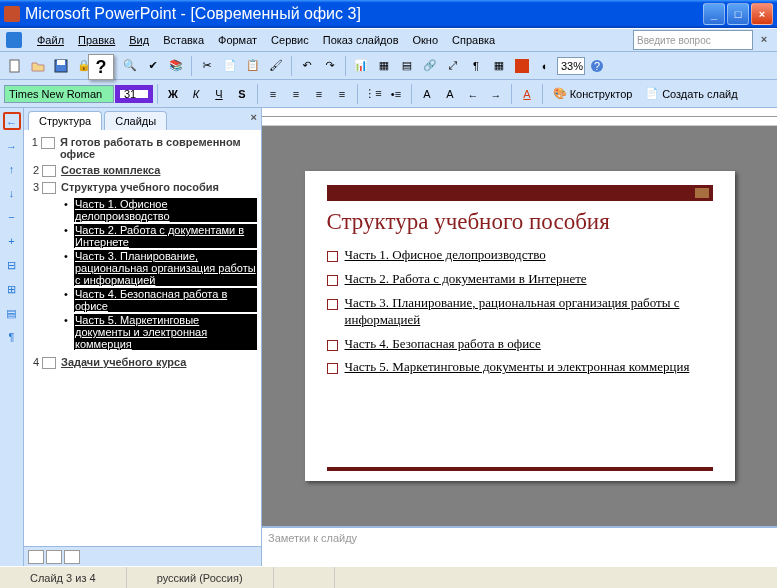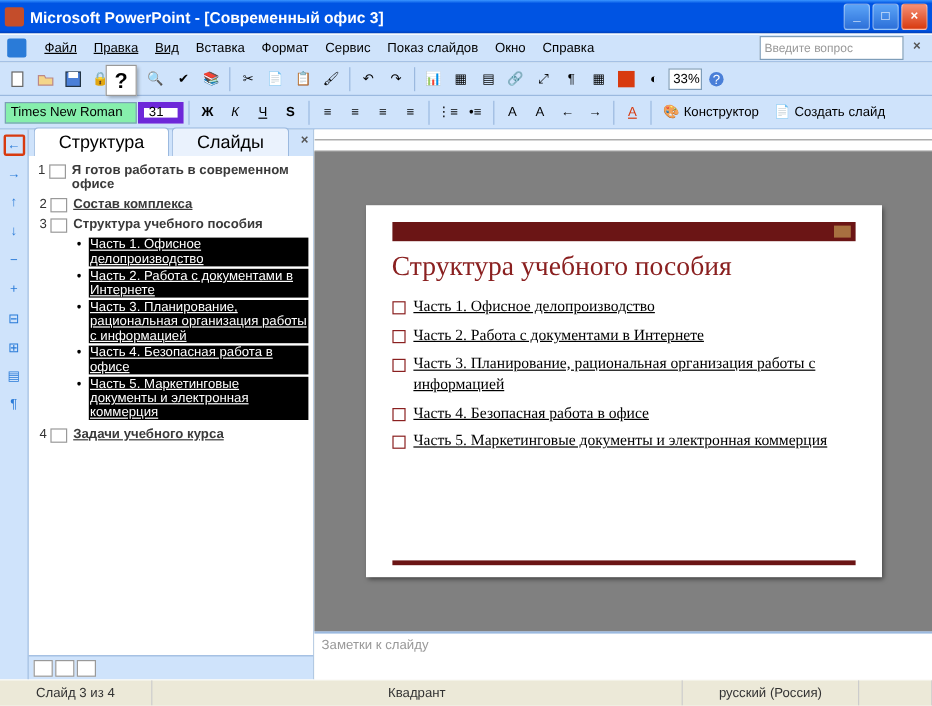--- a/index.html
+++ b/index.html
@@ -1,19 +1,19 @@
 <!DOCTYPE html>
 <html><head>
 <meta charset="utf-8">
 <style>
 *{box-sizing:border-box;margin:0;padding:0;font-family:Tahoma,Arial,sans-serif;font-size:11px}
 body{width:777px;height:588px;overflow:hidden;background:#ece9d8}
 .titlebar{height:28px;background:linear-gradient(to bottom,#3a95ff,#0054e3 10%,#0054e3 90%,#003db5);display:flex;align-items:center;padding:0 4px;color:#fff}
 .titlebar .appicon{width:16px;height:16px;background:#c44d2b;margin-right:5px;border-radius:2px}
-.titlebar .title{flex:1;font-weight:bold;font-size:13px}
+.titlebar .title{flex:1;font-weight:normal;font-size:16px}
 .winbtns{display:flex;gap:2px}
 .winbtn{width:22px;height:22px;border-radius:3px;display:flex;align-items:center;justify-content:center;font-weight:bold;color:#fff;border:1px solid rgba(255,255,255,.4)}
 .minbtn,.maxbtn{background:linear-gradient(to bottom,#5ba4f7,#2c6fd8)}
 .closebtn{background:linear-gradient(to bottom,#f58f75,#d83a0f)}
 .menubar{height:24px;background:#cfe3fb;display:flex;align-items:center;padding:0 6px;border-top:1px solid #fff;border-bottom:1px solid #9bb9df}
 .menubar .appicon2{width:16px;height:16px;background:#2a7bd8;border-radius:2px;margin-right:8px}
 .menubar .m{padding:2px 7px;cursor:default}
 .menubar .m u{text-decoration:underline}
 .menubar .spacer{flex:1}
 .askbox{width:120px;height:20px;background:#fff;border:1px solid #7e9db9;color:#999;padding:0 3px;font-size:10px;display:flex;align-items:center}
@@ -24,21 +24,21 @@
 .zoom{width:28px;height:18px;background:#fff;border:1px solid #7e9db9;padding:0 3px;display:flex;align-items:center}
 .fmt-font{width:110px;height:18px;background:#86efac;border:1px solid #7e9db9;padding:0 4px;display:flex;align-items:center}
 .fmt-size{width:38px;height:18px;background:#fff;border:5px solid #6d28d9;padding:0 4px;display:flex;align-items:center}
 .tbtxt{height:22px;padding:0 5px;display:flex;align-items:center;gap:3px;border:1px solid transparent;border-radius:2px}
 .main{display:flex;height:458px}
 .outlinetb{width:24px;background:#cfe3fb;border-right:1px solid #9bb9df;display:flex;flex-direction:column;align-items:center;padding-top:4px;gap:6px}
 .outlinetb .ob{width:18px;height:18px;display:flex;align-items:center;justify-content:center;color:#2a7bd8}
 .outlinetb .ob.hl{border:2px solid #d83a0f;border-radius:2px}
 .panewrap{width:238px;display:flex;flex-direction:column;border-right:1px solid #9bb9df}
 .tabs{height:22px;background:#cfe3fb;display:flex;align-items:flex-end;padding-left:4px;position:relative}
-.tab{padding:3px 20px;border:1px solid #9bb9df;border-bottom:none;background:#eaf2fd;border-radius:4px 4px 0 0;margin-right:2px;font-size:15px}
+.tab{padding:3px 10px;border:1px solid #9bb9df;border-bottom:none;background:#eaf2fd;border-radius:4px 4px 0 0;margin-right:2px;font-size:11px}
 .tab.active{background:#fff}
 .tabs .closex{position:absolute;right:4px;top:3px;font-weight:bold;color:#555}
 .outline{flex:1;background:#fff;overflow:auto;padding:6px 4px;font-size:11px}
 .slide-entry{display:flex;margin-bottom:4px}
 .snum{width:14px;text-align:right;color:#333;padding-right:3px}
 .sicon{width:14px;height:12px;border:1px solid #999;background:#fff;margin-right:5px;flex-shrink:0;margin-top:1px}
 .stitle{font-weight:bold;color:#3a3a3a}
 .stitle u{}
 .bullets{margin-left:36px;margin-top:3px}
 .bline{display:flex;margin-bottom:2px}
@@ -274,16 +274,15 @@
         </ul>
         <div class="botrule"></div>
       </div>
     </div>
     <div class="notes">Заметки к слайду</div>
   </div>
 </div>
 
 <div class="statusbar">
   <div class="cell">Слайд 3 из 4</div>
-  <div class="cell" style="flex:1;justify-content:center">Квадрант</div>
   <div class="cell">русский (Россия)</div>
   <div class="cell" style="width:60px"></div>
 </div>
 
 </body></html>

